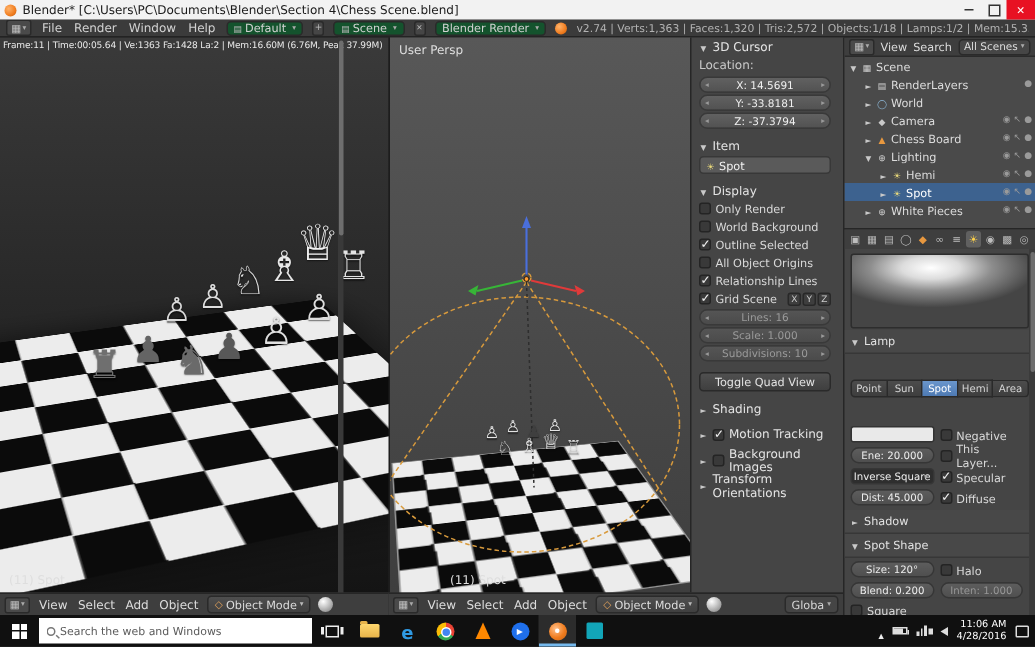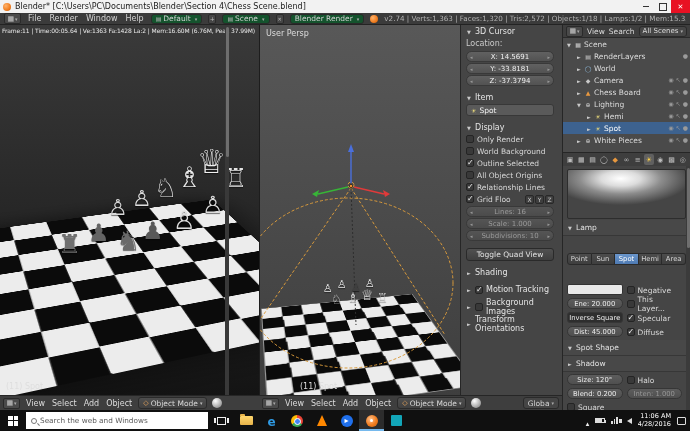--- a/index.html
+++ b/index.html
@@ -283,21 +283,21 @@
   <div class="cbrow">
       <span class="cb"></span>
       <span>All Object Origins</span>
     </div>
   <div class="cbrow">
       <span class="cb checked"></span>
       <span>Relationship Lines</span>
     </div>
   <div class="cbrow">
       <span class="cb checked"></span>
-      <span>Grid Floo</span>
+      <span>Grid Scene</span>
     <span class="axisbtns">
       <span class="axbtn">X</span>
       <span class="axbtn">Y</span>
       <span class="axbtn">Z</span>
     </span>
   </div>
   <div class="nfield dim">Lines: 16</div>
   <div class="nfield dim">Scale: 1.000</div>
   <div class="nfield dim">Subdivisions: 10</div>
   <div class="npbtn">Toggle Quad View</div>
@@ -480,26 +480,26 @@
         <span class="cb checked"></span>
         <span>Specular</span>
       </span>
     <span class="fld">Dist: 45.000</span>
     <span class="cbrow">
         <span class="cb checked"></span>
         <span>Diffuse</span>
       </span>
   </div>
   <div class="phead">
+      <span class="tri r"></span>
+      <span>Shadow</span>
+    </div>
+  <div class="phead">
       <span class="tri d"></span>
       <span>Spot Shape</span>
-    </div>
-  <div class="phead">
-      <span class="tri r"></span>
-      <span>Shadow</span>
     </div>
   <div class="pgrid">
     <span class="fld">Size: 120°</span>
     <span class="cbrow">
         <span class="cb"></span>
         <span>Halo</span>
       </span>
     <span class="fld">Blend: 0.200</span>
     <span class="fld dim">Inten: 1.000</span>
     <span class="cbrow">

